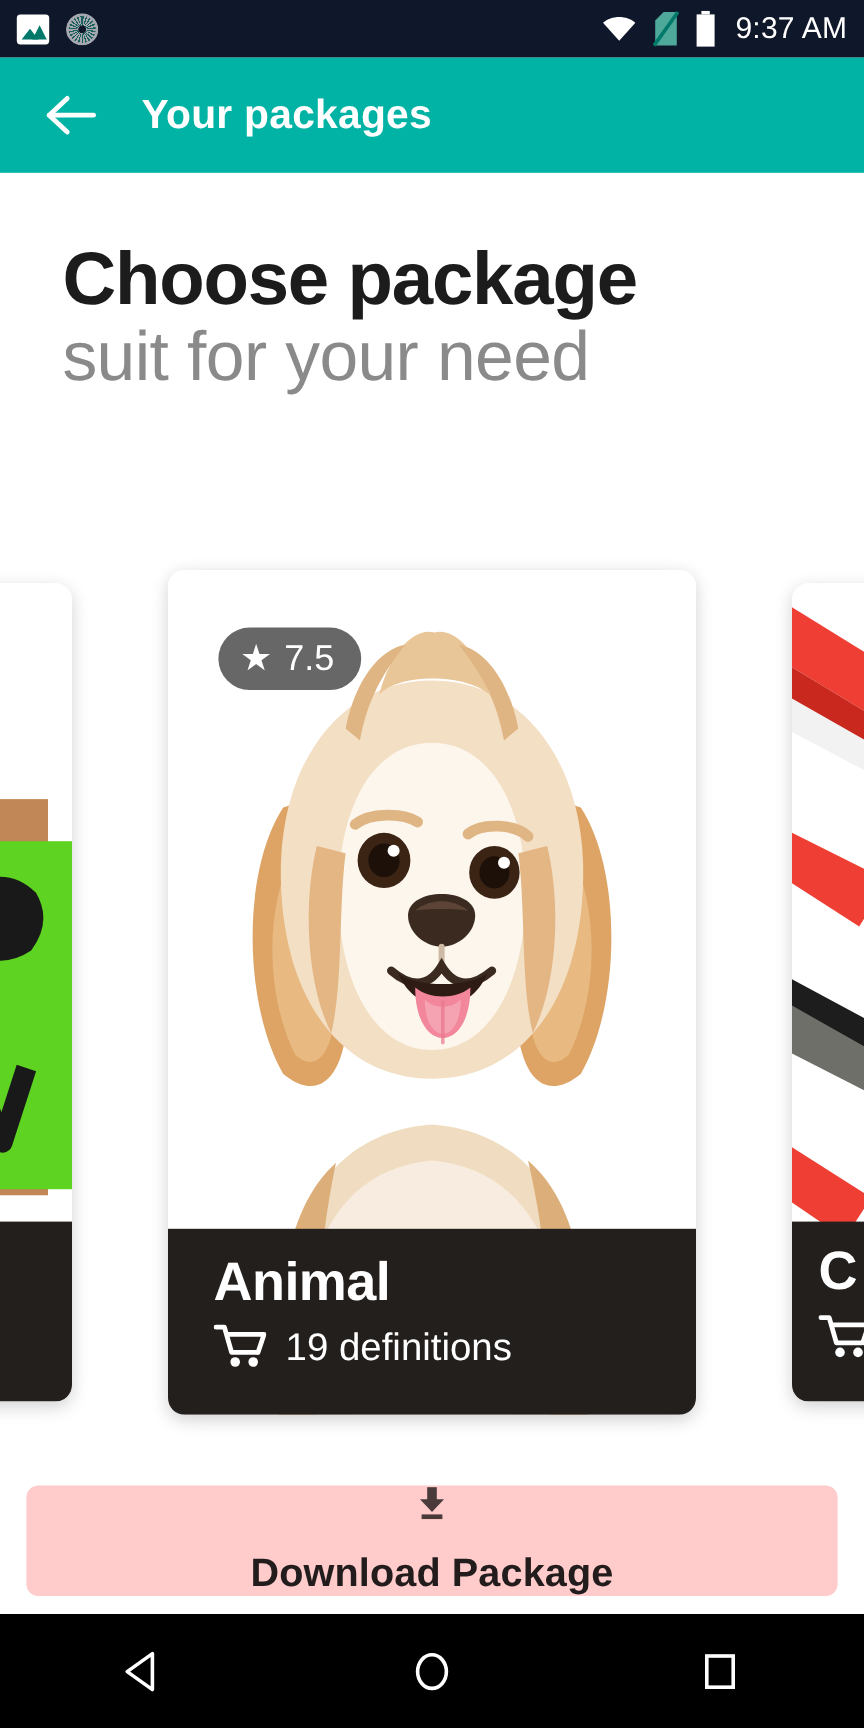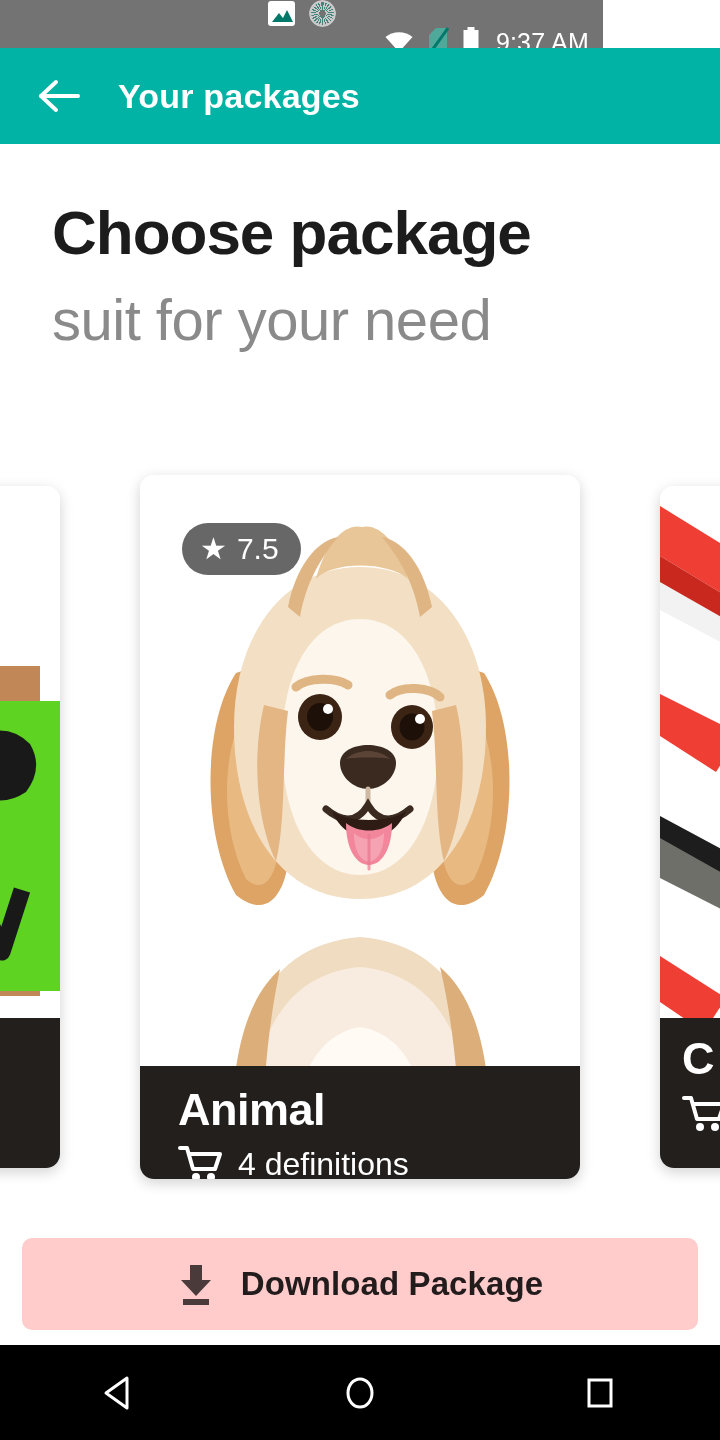--- a/index.html
+++ b/index.html
@@ -6,23 +6,23 @@
   html, body {
     width:720px; height:1440px;
     background:#ffffff;
     font-family:"Liberation Sans", sans-serif;
     overflow:hidden;
   }
   .phone { position:relative; width:720px; height:1440px; background:#ffffff; }
 
   
   .status-bar{
-    position:absolute; top:0; left:0; width:603px; height:48px;
-    background:#737373;
-    display:flex; align-items:center; padding:0 14px;flex-direction:column;
+    position:absolute; top:0; left:0; width:720px; height:48px;
+    background:#0f172a;
+    display:flex; align-items:center; padding:0 14px;
   }
   .sb-left{ display:flex; align-items:center; gap:14px; }
   .sb-right{ margin-left:auto; display:flex; align-items:center; gap:13px; }
   .sb-time{ color:#ffffff; font-size:25px; font-weight:400; letter-spacing:.2px; margin-left:3px;}
 
   .ic-photo{ width:27px; height:25px; background:#ffffff; border-radius:3px; position:relative; overflow:hidden;}
   .ic-photo:after{
     content:""; position:absolute; left:4px; bottom:4px; width:0; height:0;
     border-left:7px solid transparent; border-right:7px solid transparent;
     border-bottom:9px solid #00796b;
@@ -58,21 +58,21 @@
   .app-title{
     color:#ffffff; font-size:34px; font-weight:700; letter-spacing:.2px; margin-left:22px;
   }
 
   
   .heading-wrap{ position:absolute; top:200px; left:12px; width:720px; padding:0 40px; }
   .h-main{
     font-size:62px; font-weight:700; color:#1c1c1c; line-height:1.05; letter-spacing:-1px;
   }
   .h-sub{
-    font-size:58px; font-weight:400; color:#8a8a8a; line-height:1.15; letter-spacing:-.5px; margin-top:22px;
+    font-size:58px; font-weight:400; color:#8a8a8a; line-height:1.15; letter-spacing:-.5px; 
   }
 
   
   .carousel{ position:absolute; top:472px; left:0; width:720px; height:712px; }
 
   .card{
     position:absolute; top:3px; border-radius:14px; background:#ffffff;
     overflow:hidden; box-shadow:0 4px 14px rgba(0,0,0,.18);
   }
   .card-center{ left:140px; width:440px; height:704px; top:3px; cursor:pointer;}
@@ -87,41 +87,41 @@
   .rating-pill{
     position:absolute; top:48px; left:42px;
     background:rgba(70,70,70,.82); color:#ffffff;
     border-radius:26px; height:52px; padding:0 22px 0 18px;
     display:flex; align-items:center; gap:10px;
     font-size:30px; font-weight:400; z-index:5;
   }
   .star{ color:#ffffff; font-size:30px; line-height:1; }
 
   .card-label{
-    position:absolute; left:0; right:0; bottom:0; height:113px;
+    position:absolute; left:0; right:0; bottom:0; height:155px;
     background:#231f1d;
     padding:20px 0 0 38px; z-index:4;
   }
   .card-title{ color:#ffffff; font-size:45px; font-weight:700; line-height:1.05; letter-spacing:-.5px;}
   .card-meta{ display:flex; align-items:center; gap:16px; margin-top:12px;}
   .card-meta-text{ color:#ffffff; font-size:32px; font-weight:400;}
 
   .side-label{
     position:absolute; left:0; right:0; bottom:0; height:150px;
     background:#231f1d; padding:18px 0 0 22px;
   }
   .side-title{ color:#fff; font-size:45px; font-weight:700; line-height:1;}
   .side-meta{ margin-top:14px; }
 
   
   .download-btn{
     position:absolute; left:22px; top:1238px; width:676px; height:92px;
     background:#FFCBCB; border-radius:10px;
     display:flex; align-items:center; justify-content:center; gap:26px;
-    cursor:pointer; border:none;
+    cursor:pointer; border:none;flex-direction:column;
   }
   .download-label{ color:#221c1c; font-size:33px; font-weight:700; letter-spacing:.1px;}
 
   
   .nav-bar{
     position:absolute; left:0; bottom:0; width:720px; height:95px;
     background:#000000; display:flex; align-items:center; justify-content:space-around;
   }
   .nav-btn{ width:120px; height:95px; display:flex; align-items:center; justify-content:center; cursor:pointer;}
 </style>
@@ -248,21 +248,21 @@
       </div>
       <div class="card-label">
         <div class="card-title">Animal</div>
         <div class="card-meta">
           <svg width="44" height="38" viewBox="0 0 44 38">
             <path d="M2 3 H9 L15 24 H36" fill="none" stroke="#ffffff" stroke-width="4" stroke-linecap="round" stroke-linejoin="round"></path>
             <path d="M12 9 H42 L37 24" fill="none" stroke="#ffffff" stroke-width="4" stroke-linecap="round" stroke-linejoin="round"></path>
             <circle cx="18" cy="32" r="4" fill="#ffffff"></circle>
             <circle cx="33" cy="32" r="4" fill="#ffffff"></circle>
           </svg>
-          <span class="card-meta-text">4 definitions</span>
+          <span class="card-meta-text">19 definitions</span>
         </div>
       </div>
     </div>
 
     <div class="card card-right">
       <div class="card-img">
         <svg width="140" height="682" viewBox="0 0 140 682" preserveAspectRatio="none">
           <rect x="0" y="0" width="140" height="682" fill="#ffffff"></rect>
           <path d="M0 20 L110 88 L96 128 L0 70 Z" fill="#ef3e33"></path>
           <path d="M0 70 L96 128 L88 150 L0 100 Z" fill="#c9281e"></path>

